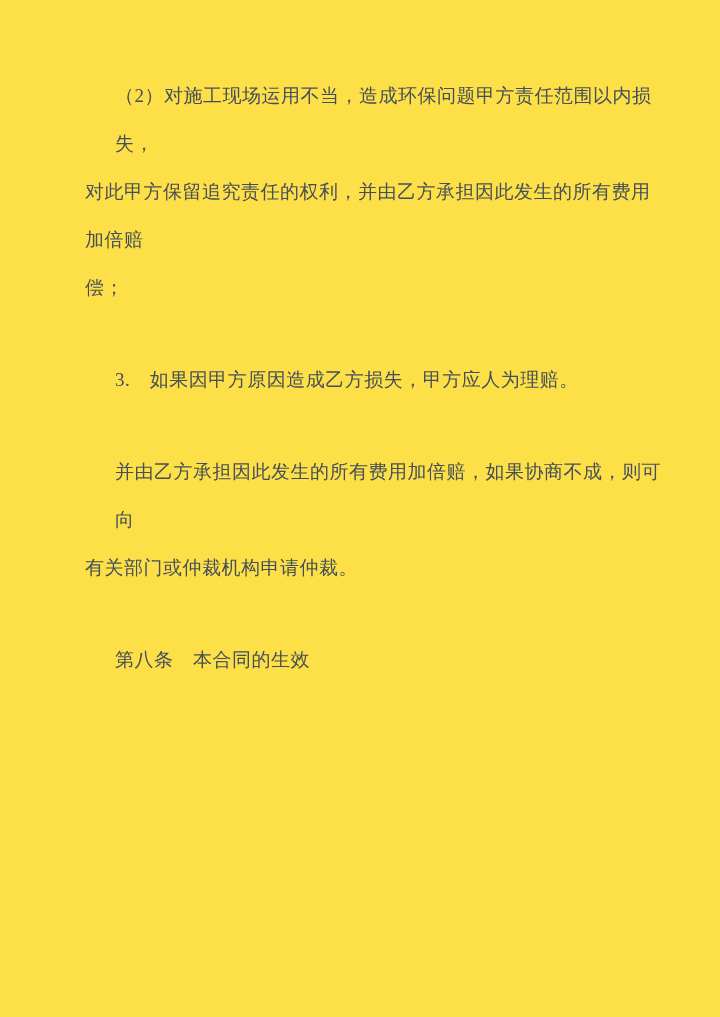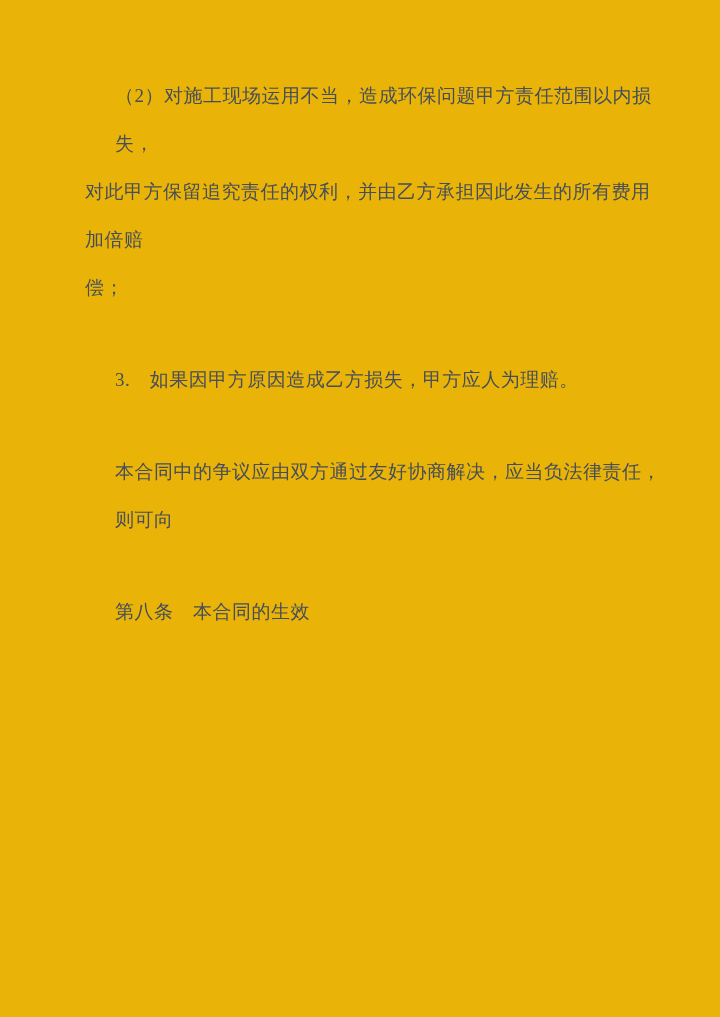--- a/index.html
+++ b/index.html
@@ -31,35 +31,36 @@
     white-space: pre-wrap;
     min-height: 48px;
   }
   .indent {
     padding-left: 30px;
   }
 </style>
 </head>
 <body>
 
-<div class="doc-page" style="background: #eab308; color: rgb(69, 78, 90);">
+<div class="doc-page" style="background: #fde047; color: rgb(69, 78, 90);">
 
   <div class="para">
     <div class="line indent">（2）对施工现场运用不当，造成环保问题甲方责任范围以内损失，</div>
     <div class="line">对此甲方保留追究责任的权利，并由乙方承担因此发生的所有费用加倍赔</div>
     <div class="line">偿；</div>
   </div>
 
 
   <div class="para">
     <div class="line indent">3.　如果因甲方原因造成乙方损失，甲方应人为理赔。</div>
   </div>
 
 
   <div class="para">
-    <div class="line indent">本合同中的争议应由双方通过友好协商解决，应当负法律责任，则可向</div>
+    <div class="line indent">并由乙方承担因此发生的所有费用加倍赔，如果协商不成，则可向</div>
+    <div class="line">有关部门或仲裁机构申请仲裁。</div>
   </div>
 
   <div class="para">
     <div class="line indent">第八条　本合同的生效</div>
   </div>
 
 </div>
 
 </body></html>

